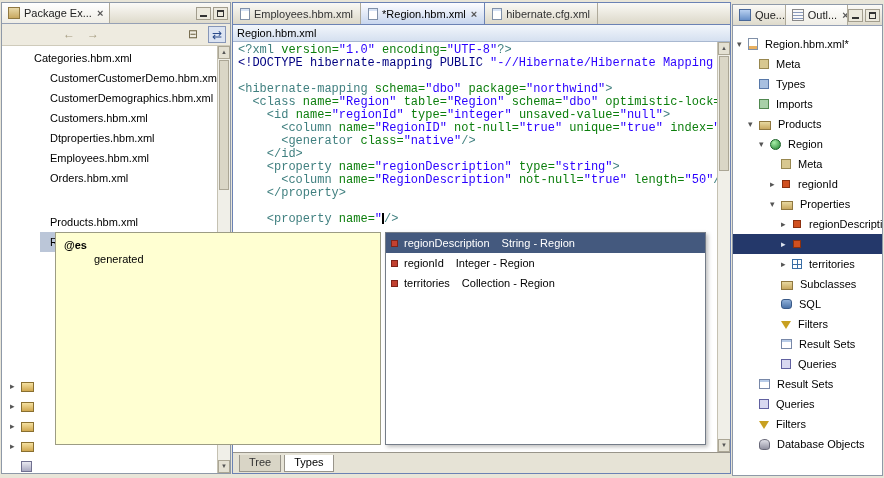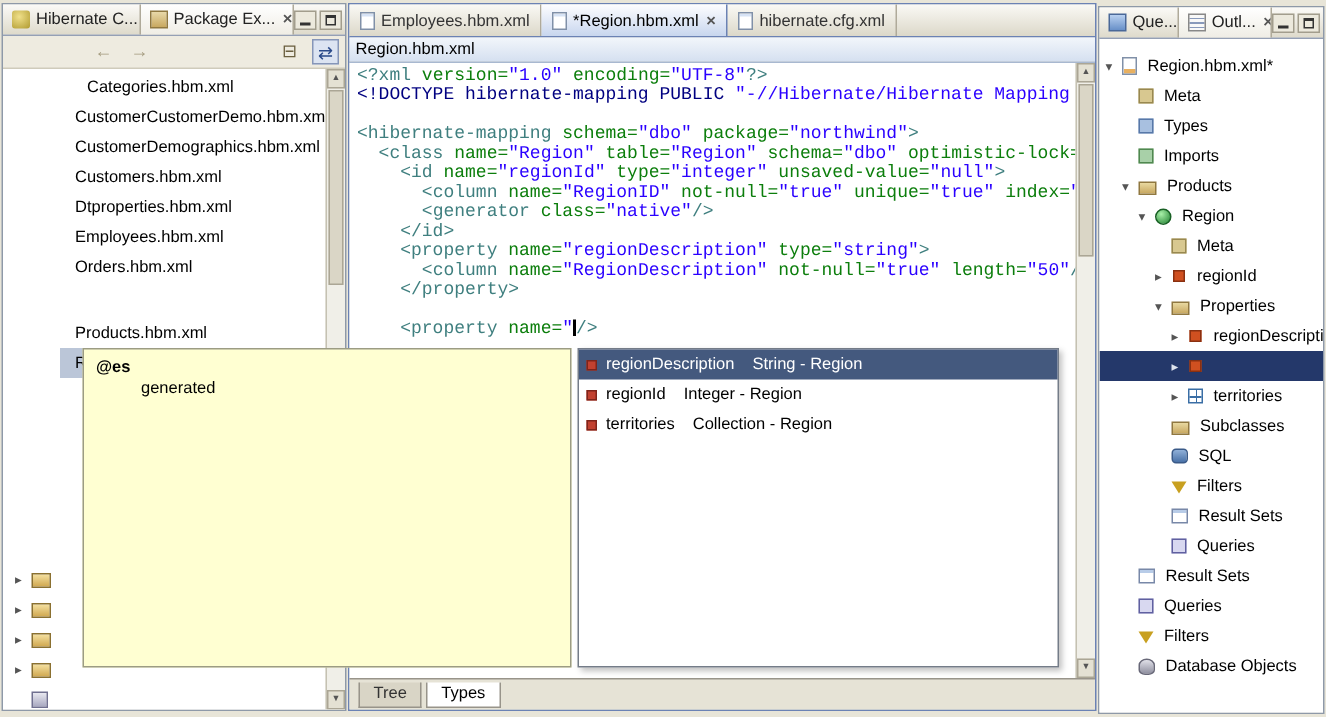--- a/index.html
+++ b/index.html
@@ -123,44 +123,40 @@
   .ac-icon { width:7px; height:7px; background:#C24130; border:1px solid #7E241A; margin-right:6px; flex:none; }
   .ac-name { margin-right:12px; }
 </style>
 </head>
 <body>
 
 <div class="workbench">
 
   <section class="panel left-panel">
     <div class="view-tabbar">
-      <div class="vtab">
-        <span class="vicon hibernate"></span>
-        <span class="vtab-label">Hibernate C...</span>
-      </div>
       <div class="vtab active">
         <span class="vicon package"></span>
         <span class="vtab-label">Package Ex...</span>
         <span class="tab-close">×</span>
       </div>
       <div class="minmax">
         <span class="mm min"></span>
         <span class="mm max"></span>
       </div>
     </div>
     <div class="view-toolbar">
       <span class="tb-btn dis">←</span>
       <span class="tb-btn dis">→</span>
       <span class="tb-flex"></span>
       <span class="tb-btn">⊟</span>
       <span class="tb-btn toggled">⇄</span>
     </div>
     <div class="pkg-content">
       <div class="pkg-tree" id="pkg-files">
-          <div class="trow" style="padding-left: 42px;">
+          <div class="trow" style="padding-left: 18px;">
             <span class="arrow"></span>
             <span class="tlabel">Categories.hbm.xml</span>
           </div>
           <div class="trow" style="padding-left: 34px;">
             <span class="arrow"></span>
             <span class="tlabel">CustomerCustomerDemo.hbm.xml</span>
           </div>
           <div class="trow" style="padding-left: 34px;">
             <span class="arrow"></span>
             <span class="tlabel">CustomerDemographics.hbm.xml</span>

